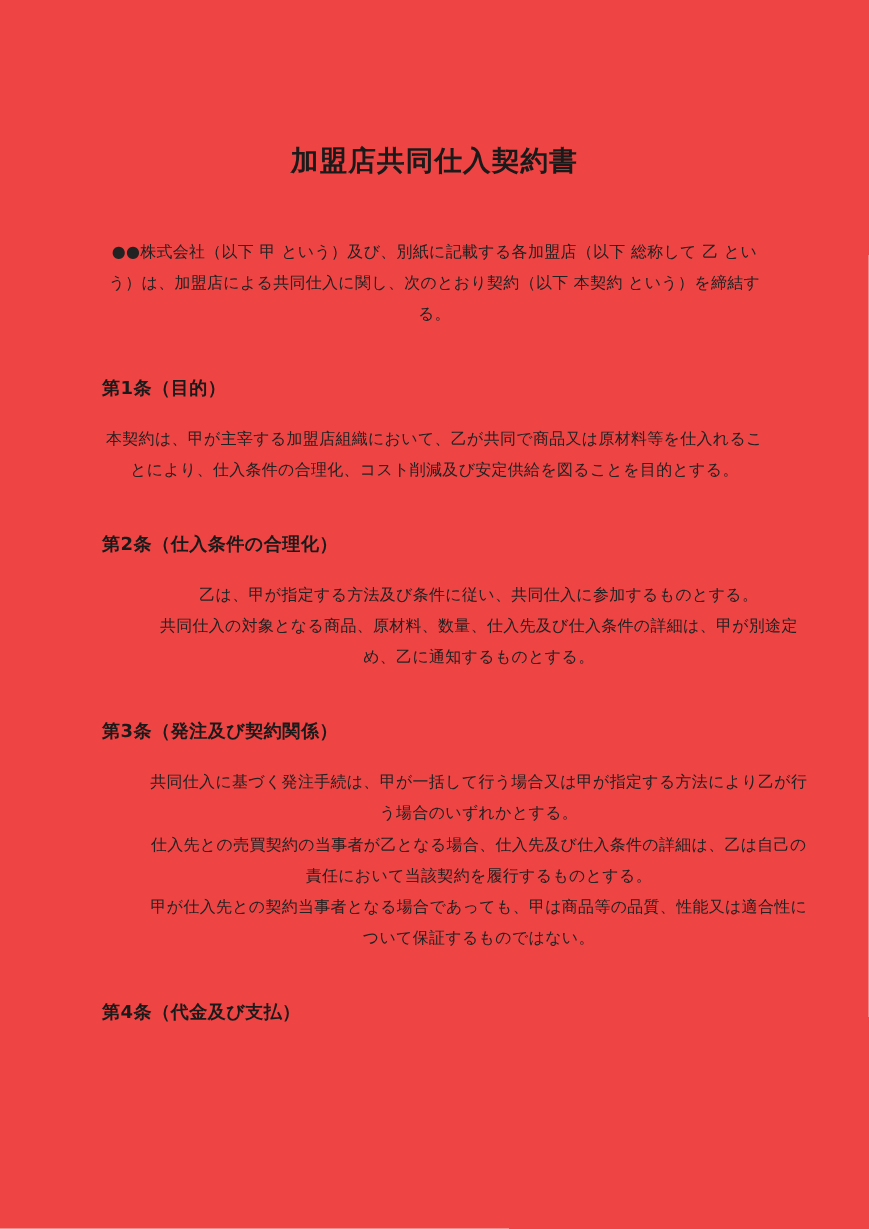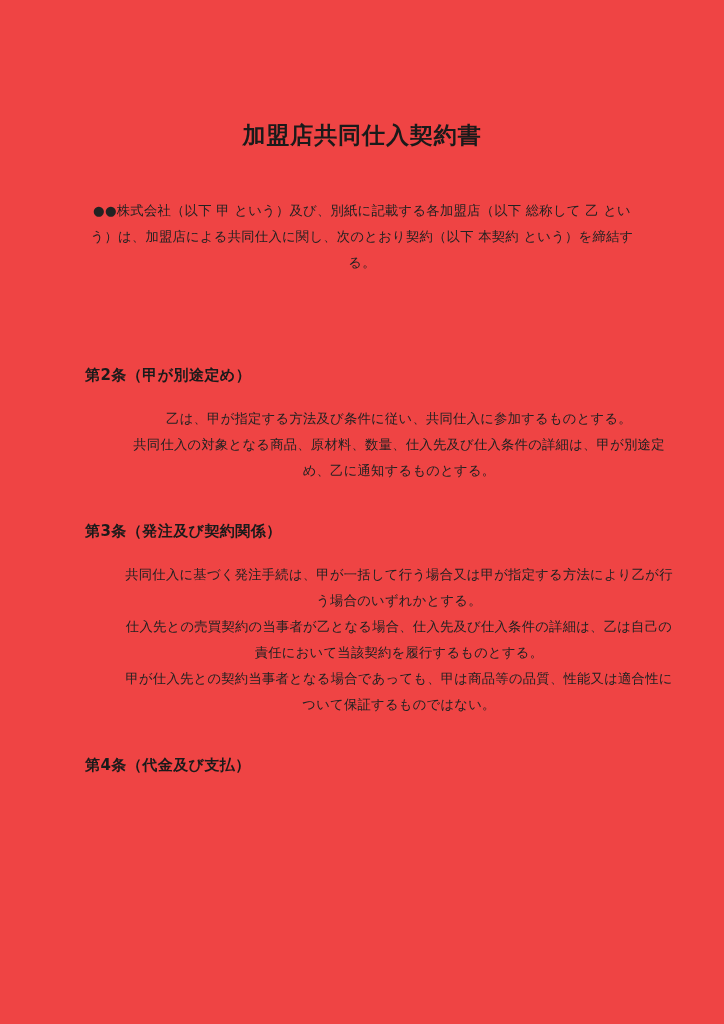--- a/index.html
+++ b/index.html
@@ -81,23 +81,25 @@
 <body>
 
 <div class="page">
 
   <div class="doc-title">加盟店共同仕入契約書</div>
 
   <div class="doc-body" style="top: 198px;">
     <div id="content-root">
         <div class="para block">●●株式会社（以下 甲 という）及び、別紙に記載する各加盟店（以下 総称して 乙 という）は、加盟店による共同仕入に関し、次のとおり契約（以下 本契約 という）を締結する。</div>
         <div class="spacer-section"></div>
+        <div class="heading block">第1条（目的）</div>
         <div class="spacer-head"></div>
+        <div class="para clause block">本契約は、甲が主宰する加盟店組織において、乙が共同で商品又は原材料等を仕入れることにより、仕入条件の合理化、コスト削減及び安定供給を図ることを目的とする。</div>
         <div class="spacer-section"></div>
-        <div class="heading block">第2条（甲が別途定め）</div>
+        <div class="heading block">第2条（仕入条件の合理化）</div>
         <div class="spacer-head"></div>
         <div class="para clause block indent">乙は、甲が指定する方法及び条件に従い、共同仕入に参加するものとする。</div>
         <div class="para clause block indent">共同仕入の対象となる商品、原材料、数量、仕入先及び仕入条件の詳細は、甲が別途定め、乙に通知するものとする。</div>
         <div class="spacer-section"></div>
         <div class="heading block">第3条（発注及び契約関係）</div>
         <div class="spacer-head"></div>
         <div class="para clause block indent">共同仕入に基づく発注手続は、甲が一括して行う場合又は甲が指定する方法により乙が行う場合のいずれかとする。</div>
         <div class="para clause block indent">仕入先との売買契約の当事者が乙となる場合、仕入先及び仕入条件の詳細は、乙は自己の責任において当該契約を履行するものとする。</div>
         <div class="para clause block indent">甲が仕入先との契約当事者となる場合であっても、甲は商品等の品質、性能又は適合性について保証するものではない。</div>
         <div class="spacer-section"></div>

